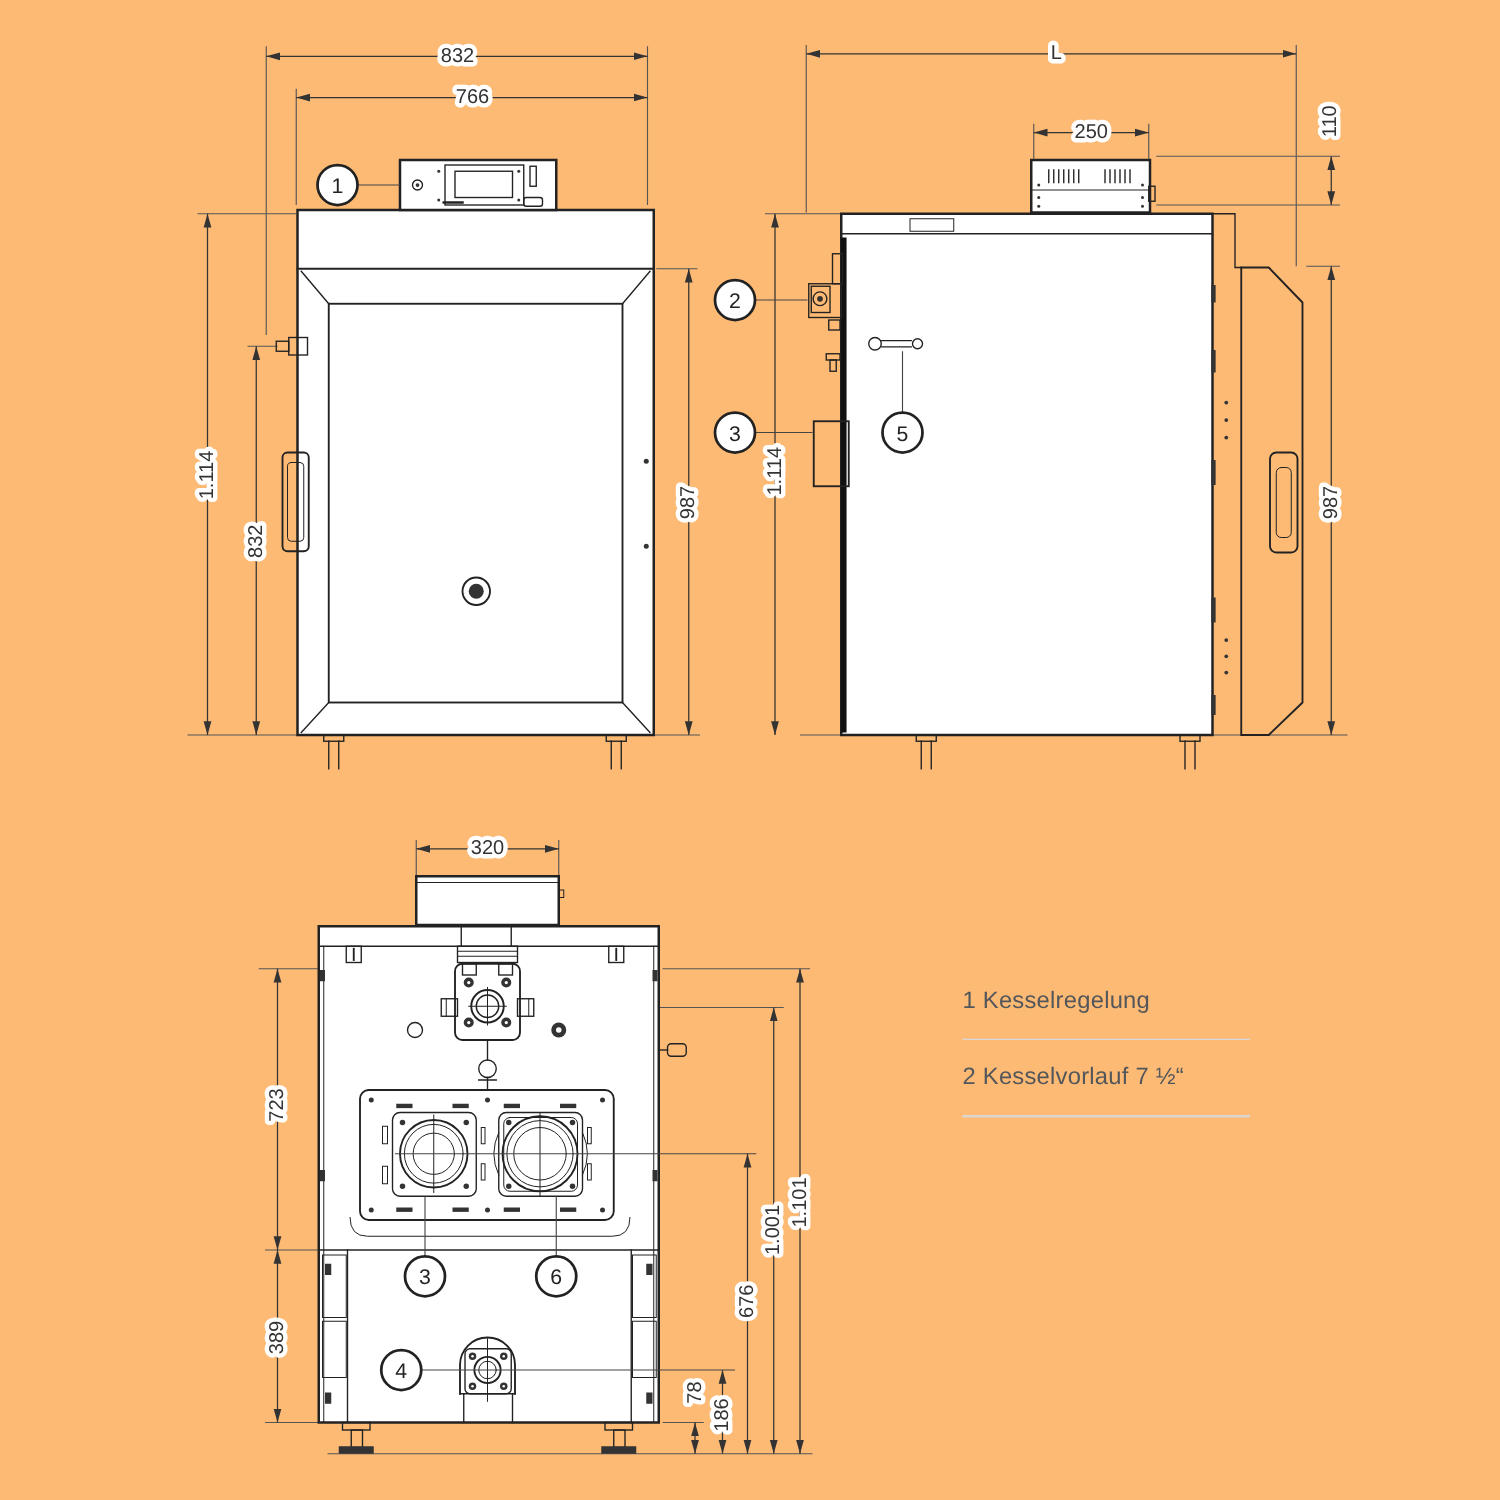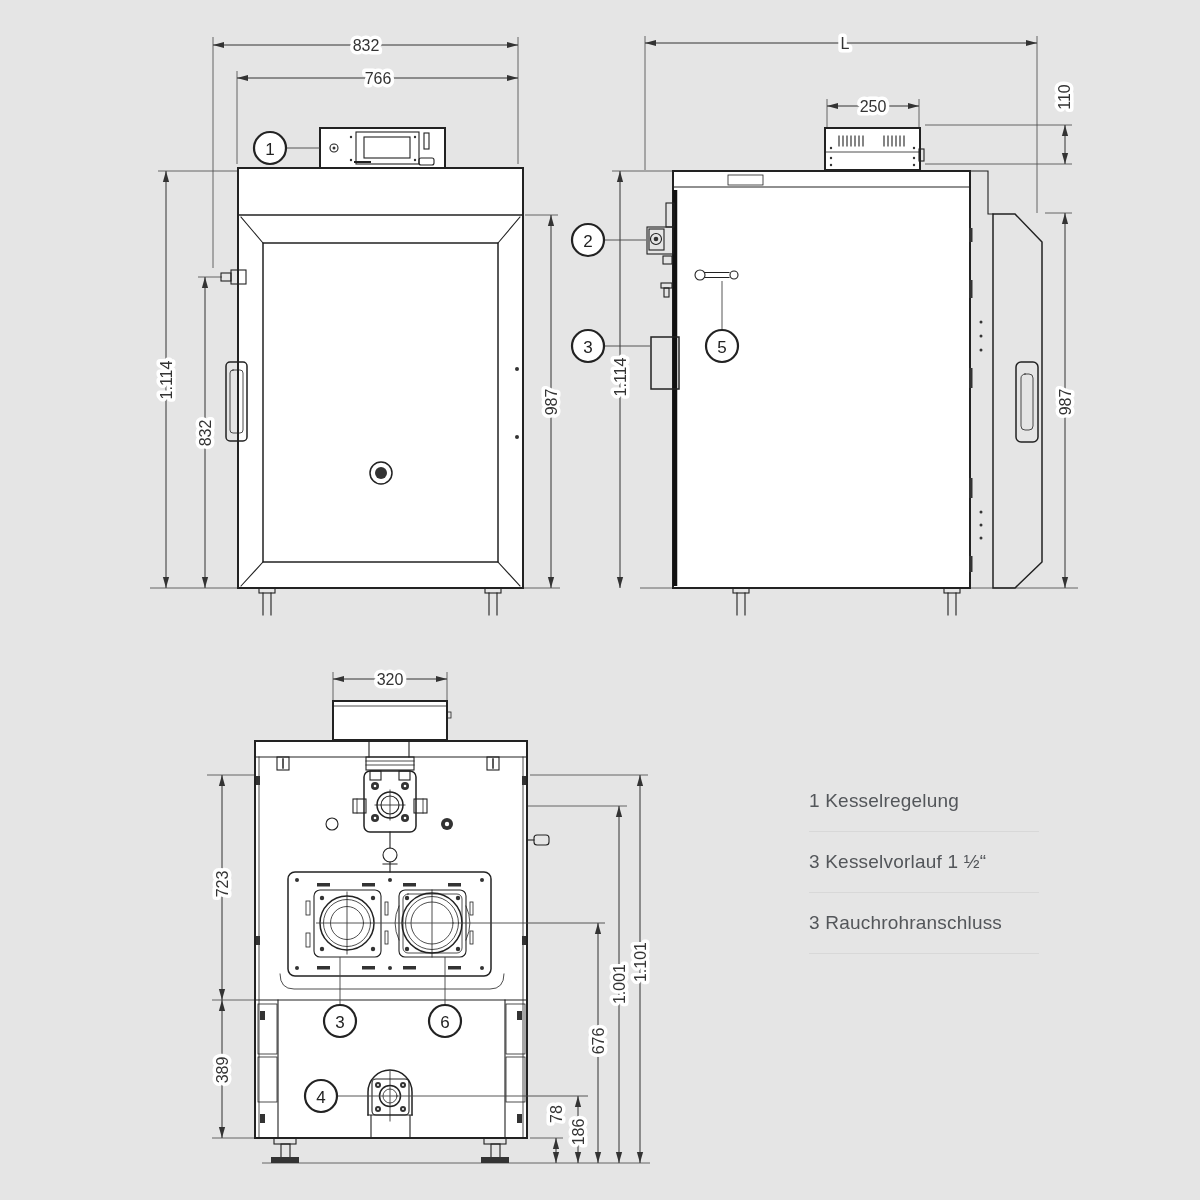--- a/index.html
+++ b/index.html
@@ -1,36 +1,36 @@
 <!DOCTYPE html>
 <html><head>
 <meta charset="utf-8">
 <style>
   html,body{margin:0;padding:0;background:#fff;}
-  #canvas{position:relative;width:1200px;height:1200px;background:#e5e5e5;overflow:hidden;
+  #canvas{position:relative;width:1200px;height:1200px;background:#fdba74;overflow:hidden;
           font-family:"Liberation Sans",sans-serif;}
   svg text{font-family:"Liberation Sans",sans-serif;}
   .ln{stroke:#222;fill:none;stroke-linecap:square;}
   .fw{fill:#fff;stroke:#222;}
   .w2{stroke-width:2;}
   .w15{stroke-width:1.5;}
   .w1{stroke-width:1.1;}
   .w08{stroke-width:0.8;}
   .thick{stroke:#111;stroke-width:4.5;}
   .ext{stroke:#555;stroke-width:0.9;fill:none;}
   .dim{stroke:#333;stroke-width:1;fill:none;
        marker-start:url(#arr);marker-end:url(#arr);}
   .leader{stroke:#444;stroke-width:0.9;fill:none;}
   .dimtext{font-size:16px;fill:#333;text-anchor:middle;dominant-baseline:central;
            paint-order:stroke;stroke:#fff;stroke-width:7px;stroke-linejoin:round;}
   .fillmark{fill:#333;stroke:none;}
   .callout circle{fill:#fff;stroke:#222;stroke-width:2.2;}
   .callout text{font-size:17px;fill:#222;text-anchor:middle;dominant-baseline:central;}
   
-  .legend{position:absolute;left:809px;top:771px;width:230px;}
+  .legend{position:absolute;left:770px;top:771px;width:230px;}
   .legend-item{height:60px;display:flex;align-items:center;
                font-size:19px;color:#53565a;letter-spacing:0.2px;}
   .legend-divider{height:1px;background:#d8d8d8;width:100%;}
 </style>
 </head>
 <body>
 
 <div id="canvas">
 
 <svg width="1200" height="1200" viewBox="0 0 1200 1200">
@@ -385,22 +385,19 @@
   </g>
 </svg>
 
 
 <div class="legend">
   <div class="legend-item">
     <span>1 Kesselregelung</span>
   </div>
   <div class="legend-divider"></div>
   <div class="legend-item">
-    <span>3 Kesselvorlauf 1 ½“</span>
+    <span>2 Kesselvorlauf 7 ½“</span>
   </div>
   <div class="legend-divider"></div>
-  <div class="legend-item">
-    <span>3 Rauchrohranschluss</span>
-  </div>
   <div class="legend-divider"></div>
 </div>
 
 </div>
 
 </body></html>

